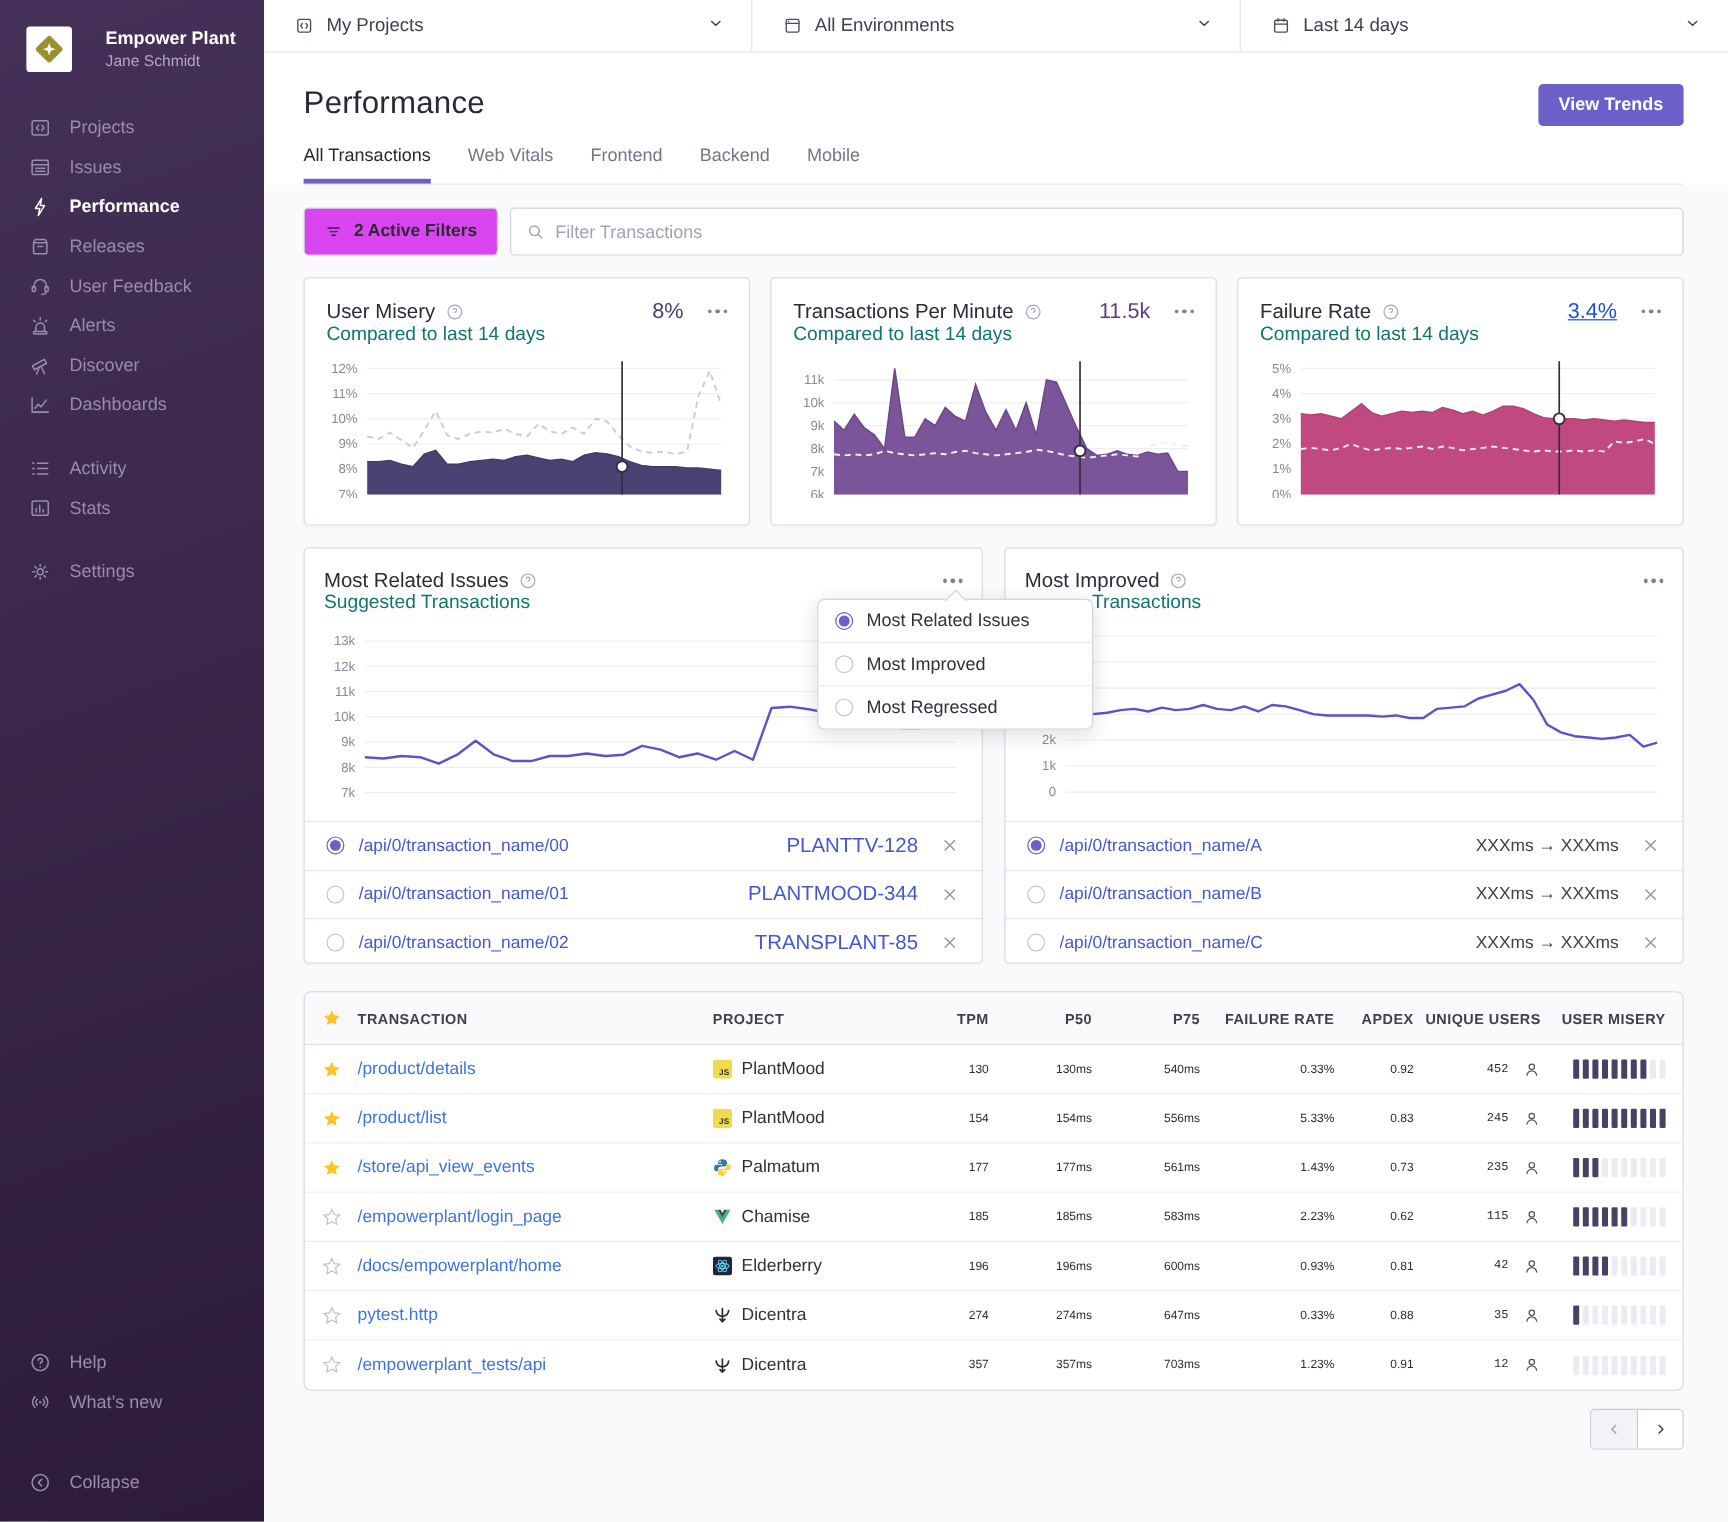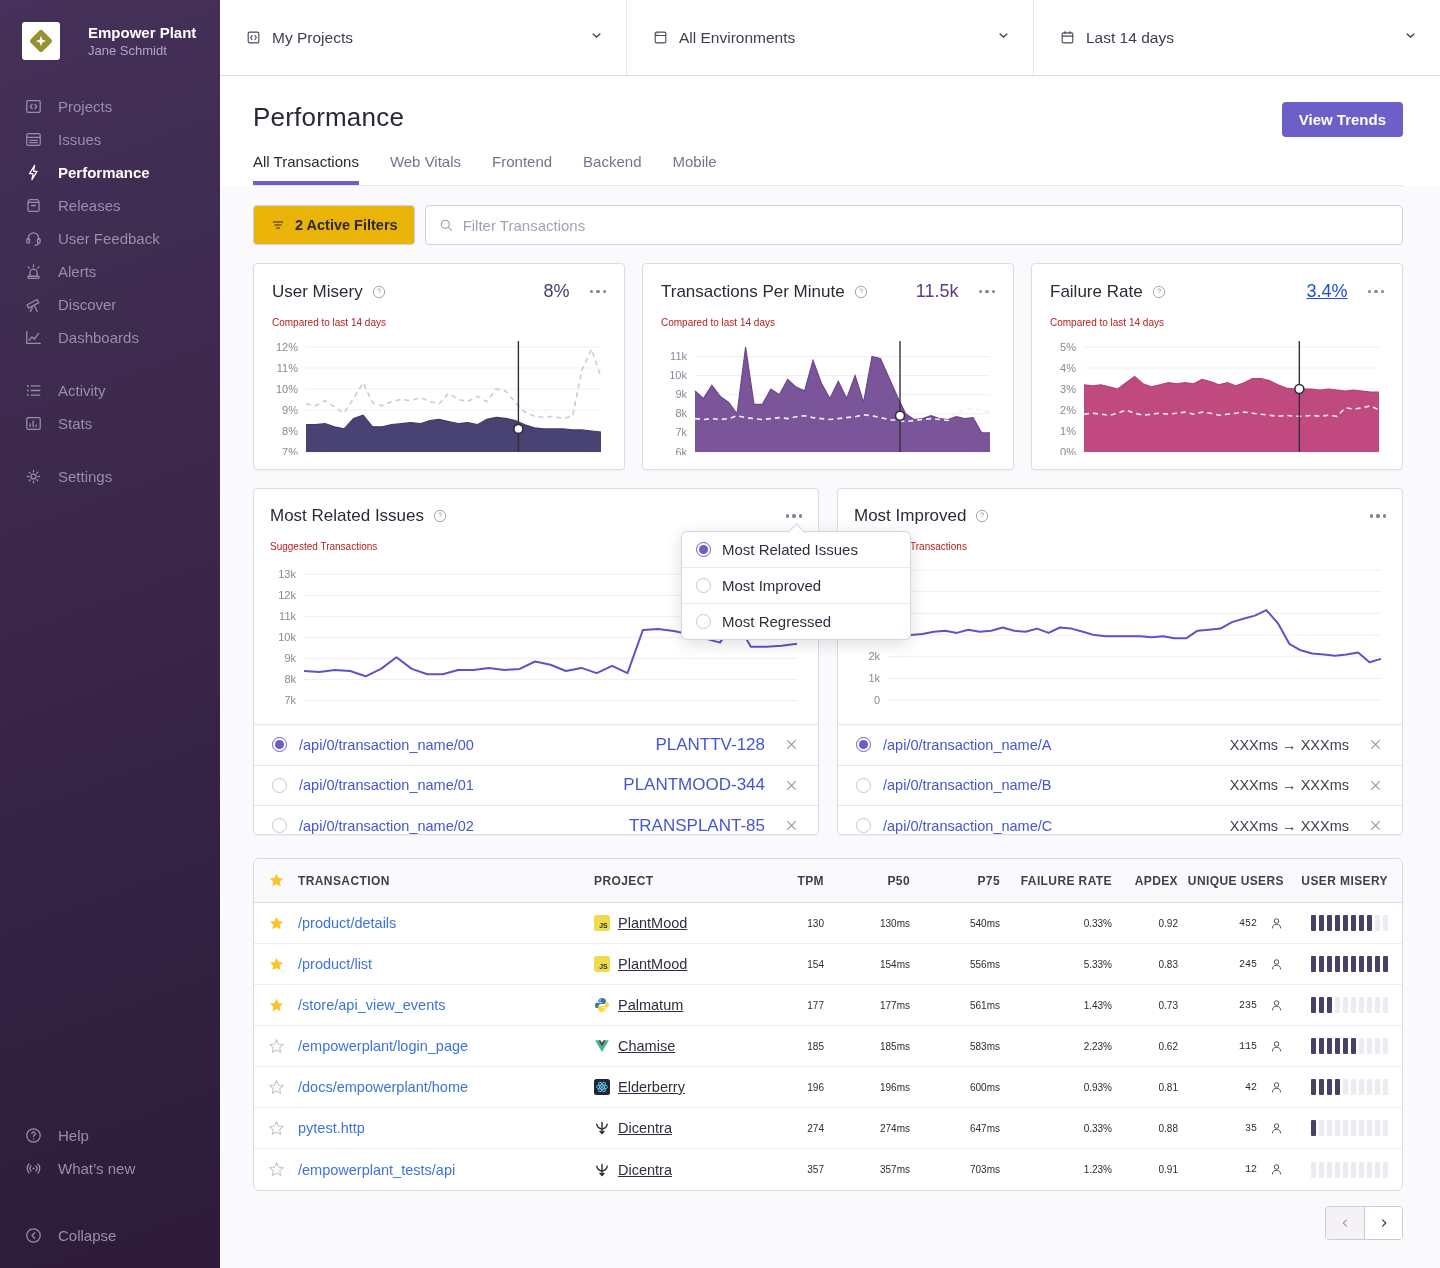--- a/index.html
+++ b/index.html
@@ -19,59 +19,59 @@
     color:#9b8cab; font-size:15px; cursor:pointer; }
   .nav-item.active { color:#ffffff; font-weight:600; }
   .nav-item .nicon { width:19px; height:19px; flex:none; display:flex; }
   .nav-item svg { width:19px; height:19px; stroke:currentColor; fill:none; stroke-width:1.6; stroke-linecap:round; stroke-linejoin:round; }
   .side-spacer { flex:1; }
   .nav-bottom { margin-bottom:14px; }
   .nav-collapse { margin-bottom:16px; }
 
   
   .main { margin-left:220px; }
-  .topbar { height:76px; background:#fff; border-bottom:1px solid #e3dde9; display:flex; }
+  .topbar { height:44px; background:#fff; border-bottom:1px solid #e3dde9; display:flex; }
   .tb-sec { flex:1; display:flex; align-items:center; padding:0 22px 0 25px; gap:10px; border-right:1px solid #e8e3ec; cursor:pointer; }
   .tb-sec:last-child { border-right:none; }
   .tb-sec svg { width:17px; height:17px; stroke:#4f4760; fill:none; stroke-width:1.6; stroke-linecap:round; }
   .tb-label { font-size:15.5px; color:#433c4d; flex:1; }
   .tb-chev svg { width:15px; height:15px; stroke:#433c4d; stroke-width:2; }
 
   
   .pagehead { background:#fff; padding:26px 37px 0 33px; }
   .ph-row { display:flex; align-items:flex-start; }
   .page-title { font-size:26px; font-weight:500; color:#2c2733; letter-spacing:.2px; }
   .btn-primary { margin-left:auto; background:#6C5FC7; color:#fff; border:none; border-radius:4px;
     font-size:15px; font-weight:600; padding:9px 17px; cursor:pointer; font-family:inherit; }
   .tabs { display:flex; gap:31px; margin-top:16px; border-bottom:1px solid #e8e3ec; }
   .tab { font-size:15px; color:#7a7289; padding-bottom:11px; border-bottom:4px solid transparent; cursor:pointer; }
   .tab.active { color:#2c2733; font-weight:500; border-bottom-color:#6C5FC7; }
 
   
   .content { padding:19px 37px 0 33px; }
   .filter-row { display:flex; gap:10px; }
-  .btn-filter { display:flex; align-items:center; gap:9px; background:#eab308; border:1px solid #d5cfdd;
+  .btn-filter { display:flex; align-items:center; gap:9px; background:#d946ef; border:1px solid #d5cfdd;
     border-radius:4px; padding:0 16px; height:40px; font-size:14.5px; font-weight:700; color:#2f2936; cursor:pointer; font-family:inherit; }
   .btn-filter svg { width:16px; height:16px; stroke:#2f2936; stroke-width:1.8; stroke-linecap:round; fill:none; }
   .searchbox { flex:1; display:flex; align-items:center; gap:9px; background:#fff; border:1px solid #d5cfdd; border-radius:4px; height:40px; padding:0 12px; }
   .searchbox svg { width:16px; height:16px; stroke:#a79fb2; stroke-width:1.8; fill:none; stroke-linecap:round; }
   .searchbox input { border:none; outline:none; flex:1; font-size:15px; font-family:inherit; color:#332d3d; background:transparent; }
   .searchbox input::placeholder { color:#a79fb2; }
 
   .cards3 { display:grid; grid-template-columns:1fr 1fr 1fr; gap:17px; margin-top:18px; }
   .card { background:#fff; border:1px solid #e0dae7; border-radius:4px; box-shadow:0 1px 2px rgba(43,34,51,.04); }
   .statcard { height:207px; padding:17px 18px 0 18px; }
   .card-headrow { display:flex; align-items:center; gap:8px; }
   .card-title { font-size:17px; font-weight:500; color:#2f2936; }
   .q-icon { width:16px; height:16px; flex:none; cursor:pointer; }
   .q-icon svg { width:16px; height:16px; stroke:#aaa3b5; fill:none; stroke-width:1.5; }
   .card-value { margin-left:auto; font-size:18px; font-weight:500; }
   .dots { display:flex; gap:3px; margin-left:12px; cursor:pointer; padding:4px 0; }
   .dots i { width:3.5px; height:3.5px; border-radius:50%; background:#867e93; }
-  .card-subtitle { font-size:10px; color:#b91c1c; margin-top:15px; }
+  .card-subtitle { font-size:16px; color:#0f766e; margin-top:0; }
   .mini-chart { width:100%; height:116px; margin-top:11px; }
 
   .cards2 { display:grid; grid-template-columns:1fr 1fr; gap:18px; margin-top:18px; }
   .widget { height:347px; position:relative; padding:17px 16px 0 16px; }
   .big-chart { width:100%; height:152px; margin-top:10px; }
   .tx-rows { margin:10px -16px 0 -16px; }
   .tx-row { display:flex; align-items:center; gap:12px; height:40.5px; border-top:1px solid #e8e3ec; padding:0 18px; }
   .tx-link { font-size:14.5px; color:#4457cf; flex:1; cursor:pointer; white-space:nowrap; overflow:hidden; }
   .tx-tag { font-size:17px; color:#4457cf; cursor:pointer; }
   .tx-delta { font-size:14.5px; color:#433c4d; }
@@ -94,21 +94,21 @@
   .txtable { margin-top:23px; background:#fff; border:1px solid #dcd6e1; border-radius:6px; overflow:hidden; }
   .trow { display:grid; grid-template-columns:44px 1fr 168px 62px 86px 90px 112px 66px 106px 118px; align-items:center; }
   .thead { background:#faf9fb; border-bottom:1px solid #e0dae7; height:44px; }
   .th { font-size:12px; font-weight:700; color:#433c4d; letter-spacing:.4px; }
   .num { text-align:right; }
   .tbody-row { height:41px; border-bottom:1px solid #f0edf3; background:#fff; }
   .tbody-row:last-child { border-bottom:none; }
   .star-cell { display:flex; justify-content:center; cursor:pointer; }
   .star-cell svg { width:17px; height:17px; }
   .td-tx { font-size:14.5px; color:#3D74DB; cursor:pointer; }
-  .td-proj { display:flex; align-items:center; gap:8px; font-size:14.5px; color:#332d3d;text-decoration:underline; }
+  .td-proj { display:flex; align-items:center; gap:8px; font-size:14.5px; color:#332d3d; }
   .td-proj .picon { width:16px; height:16px; flex:none; display:flex; }
   .td { font-size:10px; color:#2f2936; }
   .users-cell { display:flex; justify-content:flex-end; align-items:center; gap:12px;font-family:Liberation Mono, monospace; }
   .users-cell svg { width:15px; height:15px; stroke:#544e63; fill:none; stroke-width:1.6; }
   .misery-cell { display:flex; justify-content:flex-end; gap:3px; padding-right:14px; }
   .misery-cell i { width:5px; height:16px; border-radius:1px; background:#edebf1; }
   .misery-cell i.on { background:#474166; }
 
   
   .pager { display:flex; justify-content:flex-end; margin-top:15px; }

